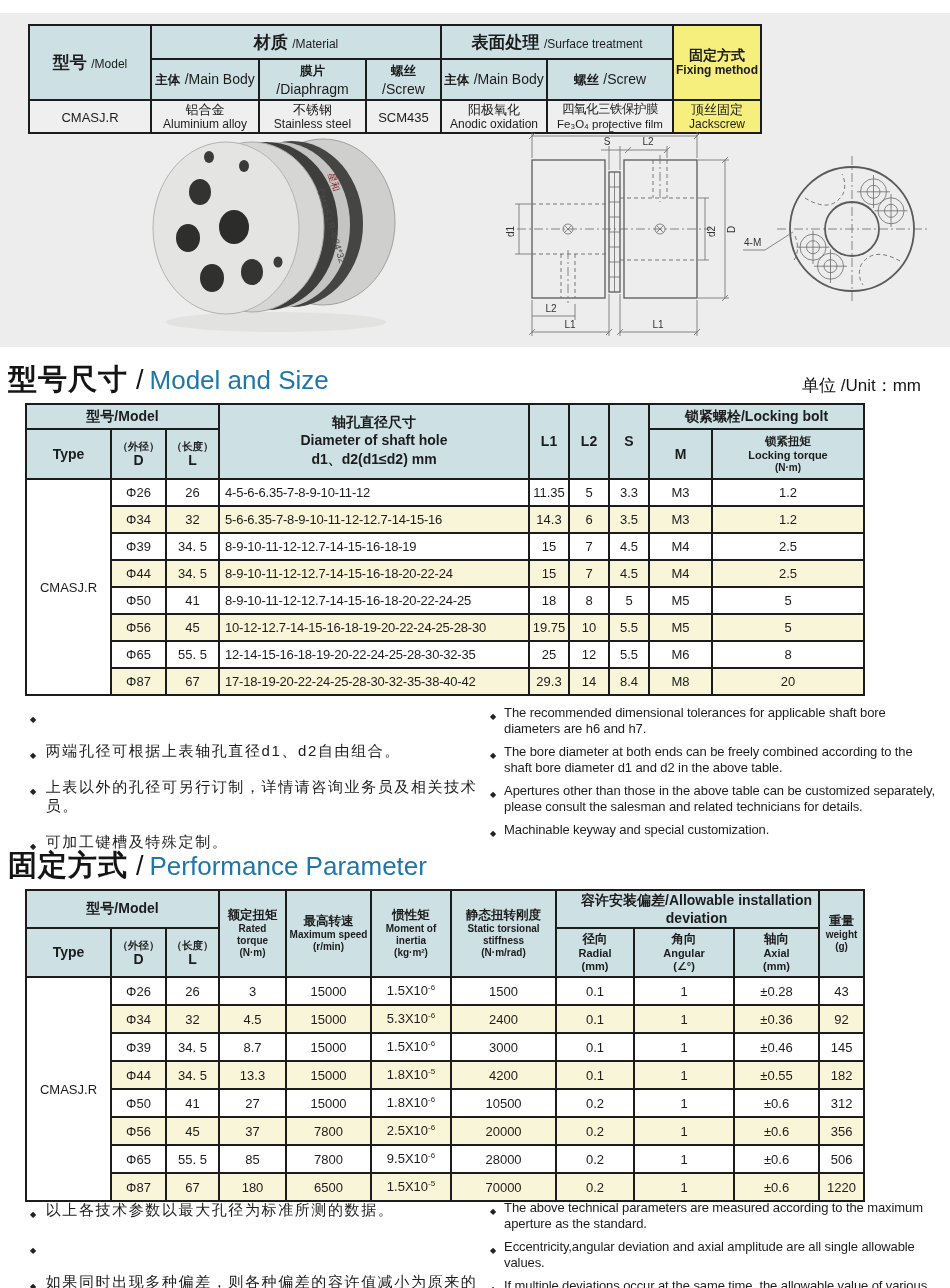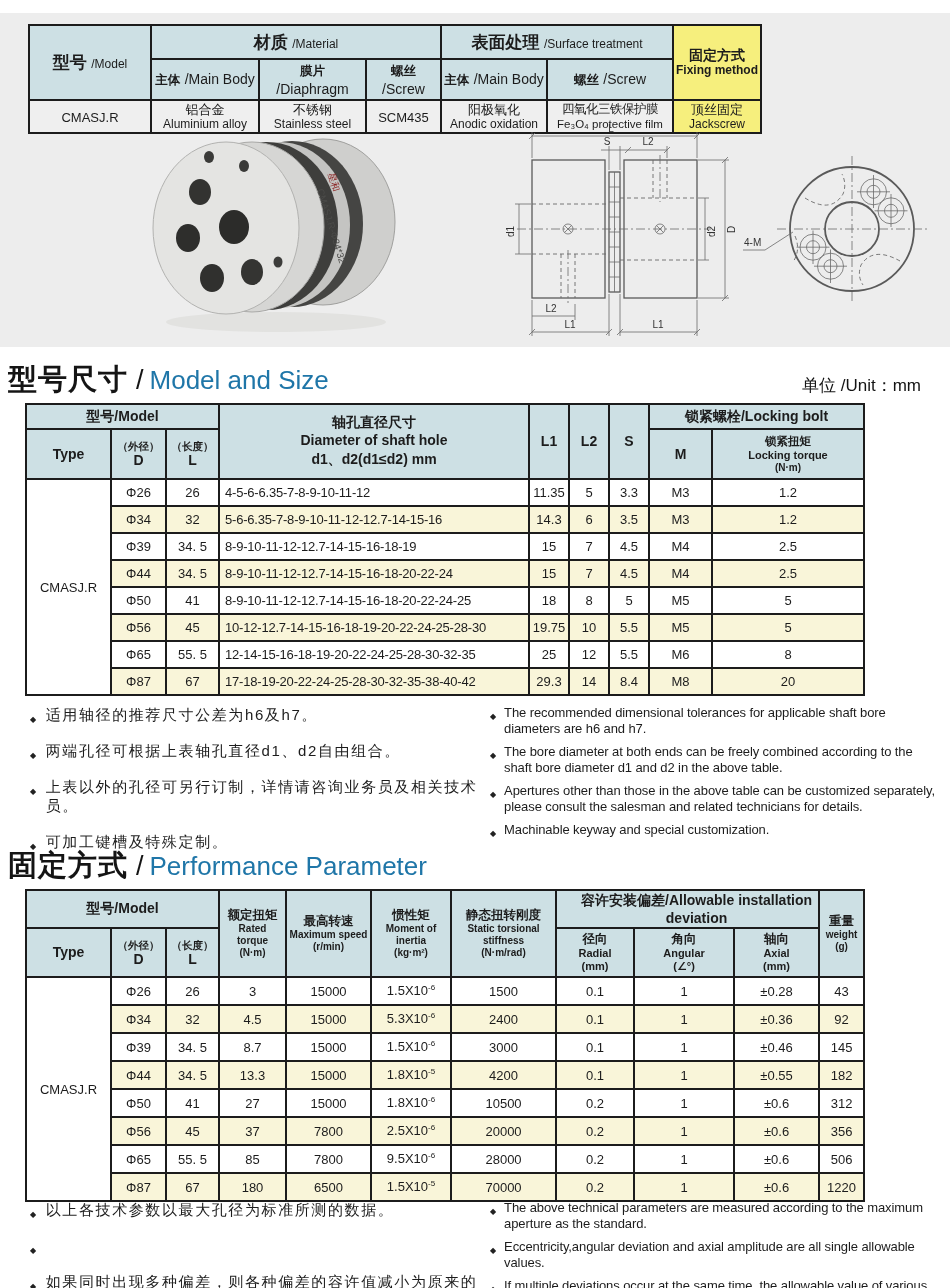--- a/index.html
+++ b/index.html
@@ -445,21 +445,20 @@
             <td>20</td>
           </tr>
         </tbody>
     </table>
   </div>
 
   <div class="notes-row" style="top:705px;left:25px">
     <div class="notes-col-zh" id="notes-zh-1">
         <div class="note">
           <span class="bullet">◆</span>
-          <span class="note-text">适用轴径的推荐尺寸公差为h6及h7。</span>
         </div>
         <div class="note">
           <span class="bullet">◆</span>
           <span class="note-text">两端孔径可根据上表轴孔直径d1、d2自由组合。</span>
         </div>
         <div class="note">
           <span class="bullet">◆</span>
           <span class="note-text">上表以外的孔径可另行订制，详情请咨询业务员及相关技术员。</span>
         </div>
         <div class="note">

